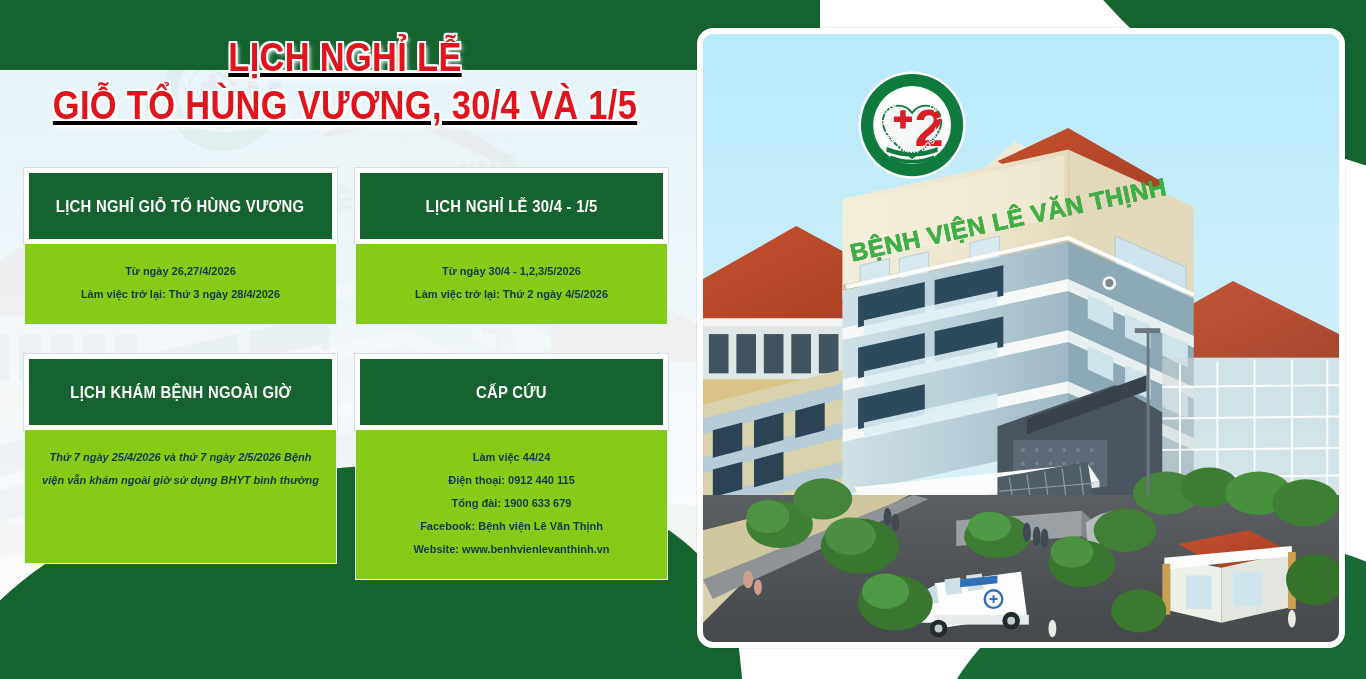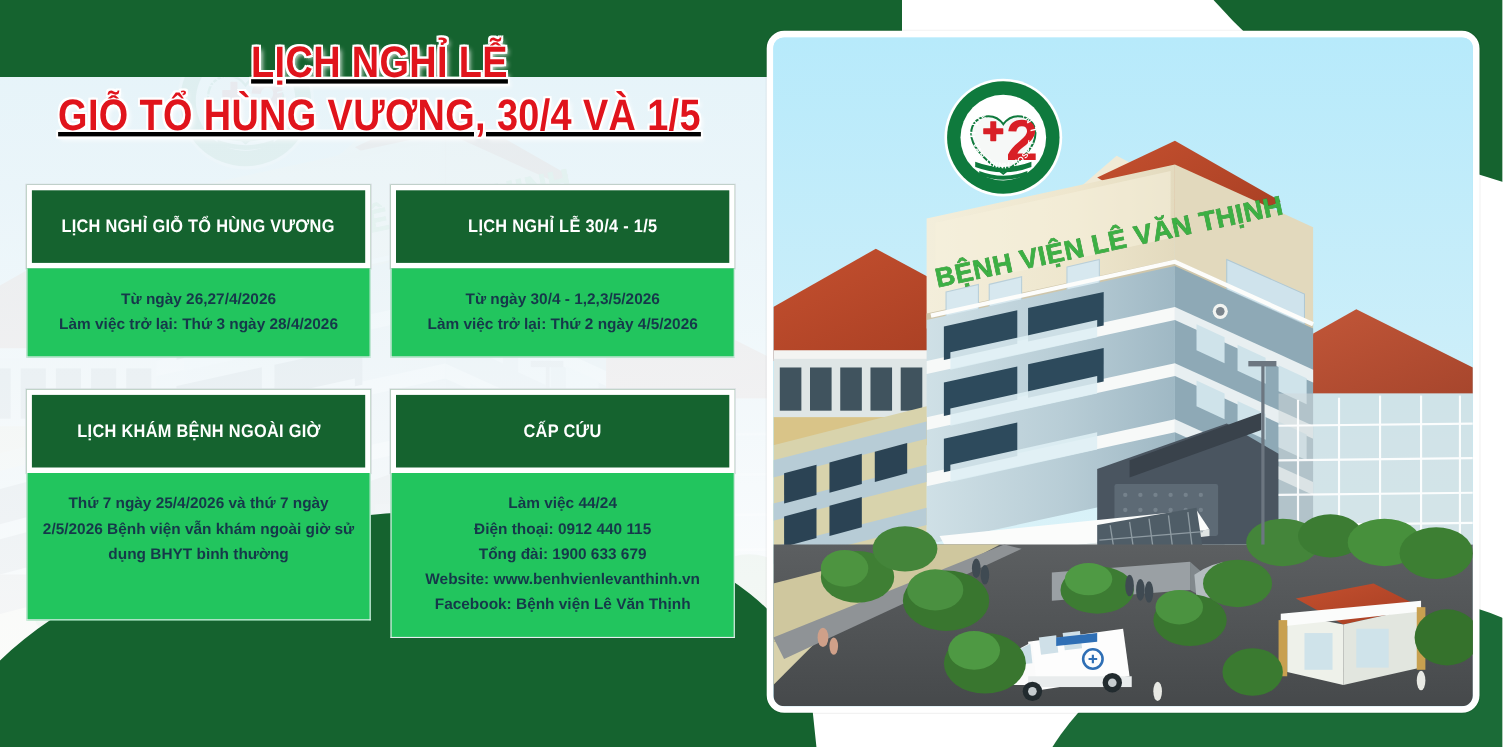--- a/index.html
+++ b/index.html
@@ -68,28 +68,28 @@
     border:5px solid #ffffff;
     box-shadow:0 0 0 1px #d8dee2;
     height:76px; display:flex; align-items:center; justify-content:center;
     text-align:left; padding:0 10px;
   }
   .card-head-text {
     color:#ffffff; font-weight:bold; font-size:16.5px; letter-spacing:.3px;
     transform:scaleX(.9); transform-origin:center; white-space:nowrap;
   }
   .card-body {
-    background:#22c55e; border:1px solid #e9eef1; border-top:none;
+    background:#84cc16; border:1px solid #e9eef1; border-top:none;
     padding:16px 12px 18px; text-align:center;
-    color:#16384a; font-weight:bold; font-size:14px; line-height:23px;
+    color:#16384a; font-weight:bold; font-size:11px; line-height:23px;
   }
   .cb-h1 { min-height:78px; }
   .cb-h2 { min-height:134px; }
   .card-body div { white-space:nowrap; }
-  .card-body.wrap div { white-space:normal; }
+  .card-body.wrap div { white-space:normal;font-style:italic; }
 
   
   .photo-panel {
     position:absolute; left:697px; top:28px; width:648px; height:620px;
     border:6px solid #ffffff; border-radius:16px; overflow:hidden;
     background:#a9e6fa; box-shadow:0 0 0 1px rgba(0,0,0,.05);
   }
   .photo-panel svg { display:block; width:100%; height:100%; }
 </style>
 </head>
@@ -443,22 +443,22 @@
       </div>
 
       <div class="card">
         <div class="card-head">
           <span class="card-head-text">CẤP CỨU</span>
         </div>
         <div class="card-body cb-h2">
           <div>Làm việc 44/24</div>
           <div>Điện thoại: 0912 440 115</div>
           <div>Tổng đài: 1900 633 679</div>
+          <div>Facebook: Bệnh viện Lê Văn Thịnh</div>
           <div>Website: www.benhvienlevanthinh.vn</div>
-          <div>Facebook: Bệnh viện Lê Văn Thịnh</div>
         </div>
       </div>
     </div>
   </div>
 
   <div class="photo-panel">
     <svg viewBox="0 0 648 620" preserveAspectRatio="xMidYMid slice" aria-hidden="true">
       <use href="#scene"></use>
     </svg>
   </div>

